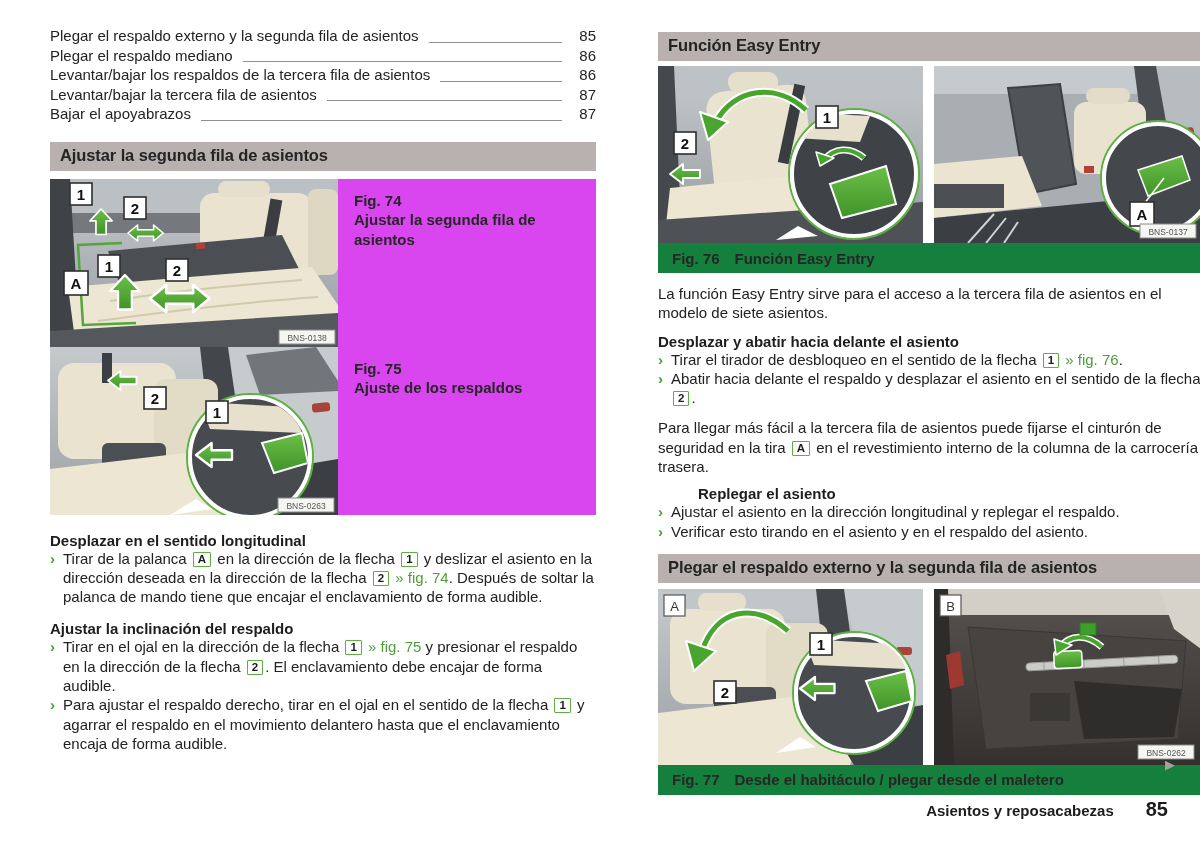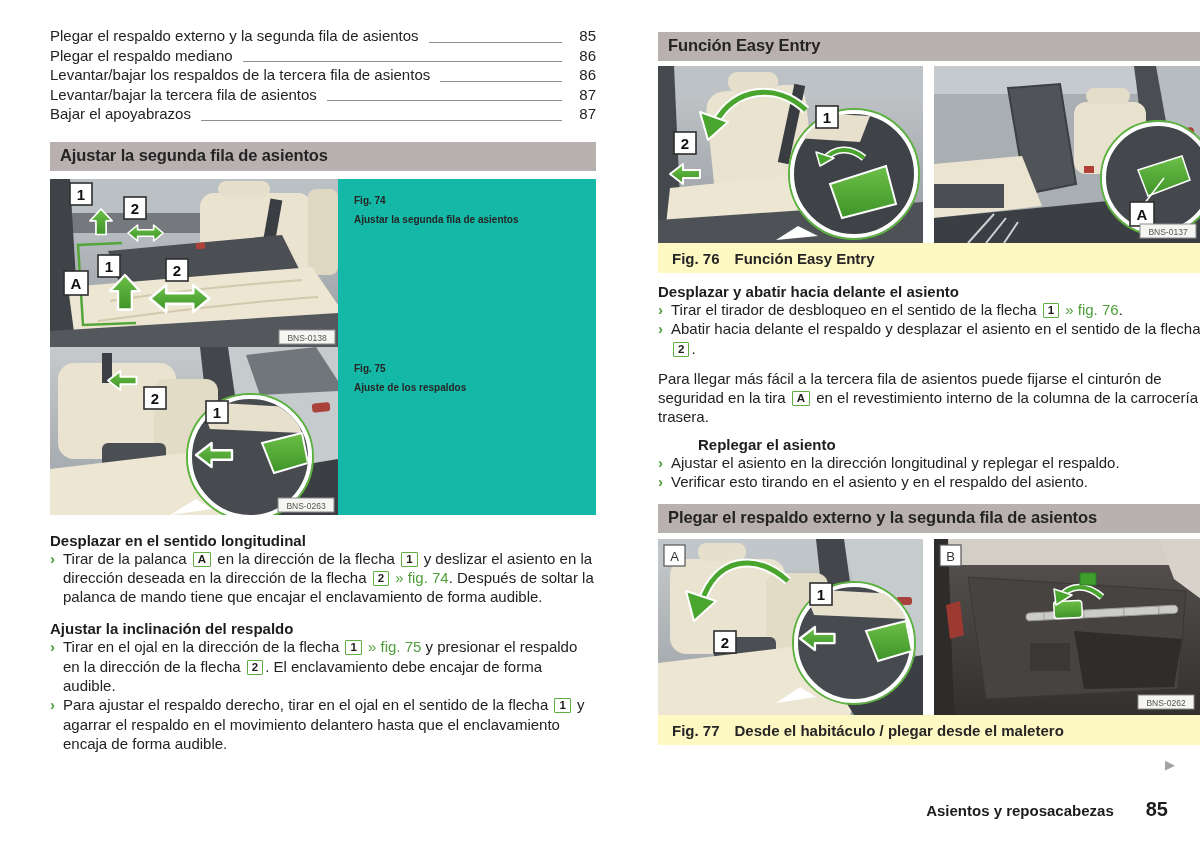--- a/index.html
+++ b/index.html
@@ -23,29 +23,29 @@
   .band{
     background:#b8b1b0;color:#242424;font-size:16.5px;font-weight:700;
     padding:4px 10px 4px 10px;height:21px;letter-spacing:-0.1px;
   }
 
   
   .figrow{display:flex;margin-top:8px;}
   .figrow + .figrow{margin-top:0;}
   svg.figimg{display:block;flex:none;}
   .figpanel{
-    flex:1;background:#14b8a6;padding:12px 10px 0 16px;
-    font-weight:700;font-size:10px;line-height:19.5px;color:#262626;
+    flex:1;background:#d946ef;padding:12px 10px 0 16px;
+    font-weight:700;font-size:15px;line-height:19.5px;color:#262626;
   }
   .figpanel .figlabel{margin:0;}
   .figpanel .figcaption{margin:0;}
 
   
   .capstrip{
-    background:#fef9c3;height:30px;display:flex;align-items:center;
+    background:#15803d;height:30px;display:flex;align-items:center;
     padding-left:14px;font-weight:700;font-size:15px;color:#262626;gap:15px;
   }
 
   
   .h-bold{font-size:15px;font-weight:700;margin:14px 0 0 0;color:#1d1d1d;}
   p.body{font-size:15px;line-height:19.3px;margin:11px 0 0 0;}
   .bullet{display:flex;font-size:15px;line-height:19.3px;margin:0;}
   .bullet .g{color:#4f9e3c;font-weight:700;width:13px;flex:none;}
   .bullet .t{flex:1;}
   .refbox{
@@ -348,20 +348,21 @@
         <rect width="56" height="14" fill="#f5f5f2" stroke="#8a8a8a"></rect>
         <text x="28" y="10.5" class="bns">BNS-0137</text>
       </g>
     </g>
   </svg>
   <div class="capstrip">
     <span>Fig. 76</span>
     <span>Función Easy Entry</span>
   </div>
 
+  <p class="body">La función Easy Entry sirve para el acceso a la tercera fila de asientos en el modelo de siete asientos.</p>
 
   <p class="h-bold" style="margin-top:10px;">Desplazar y abatir hacia delante el asiento</p>
   <div class="bullet">
     <span class="g">›</span>
     <span class="t"><span>Tirar el tirador de desbloqueo en el sentido de la flecha </span><span class="refbox">1</span> <span class="figlink">» fig. 76</span><span>.</span></span>
   </div>
   <div class="bullet">
     <span class="g">›</span>
     <span class="t"><span>Abatir hacia delante el respaldo y desplazar el asiento en el sentido de la flecha </span><span class="refbox">2</span><span>.</span></span>
   </div>

